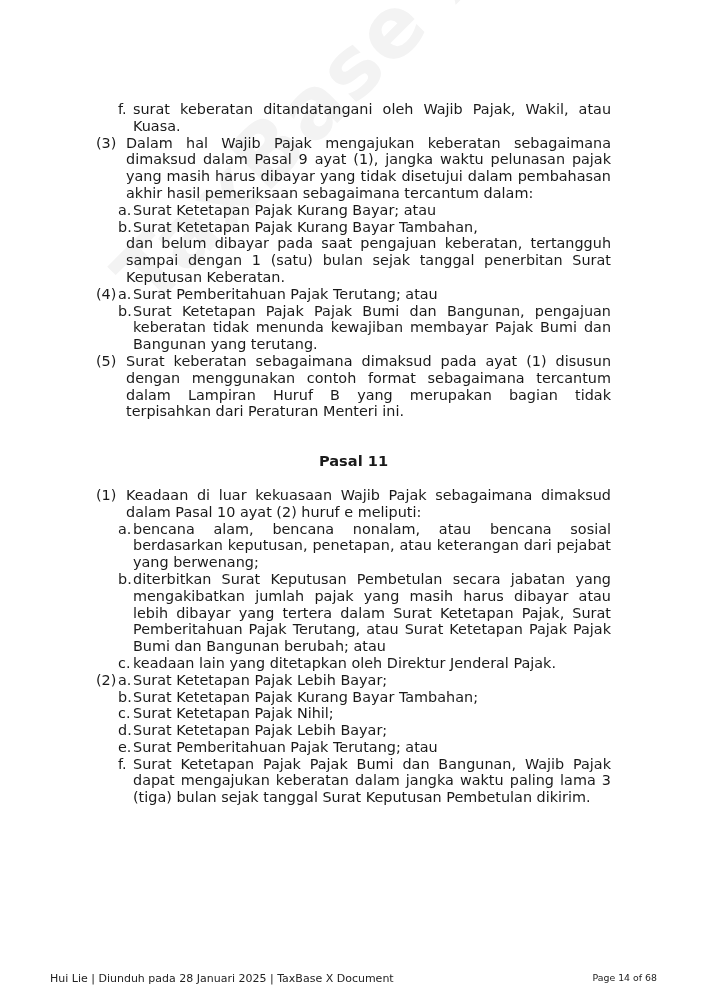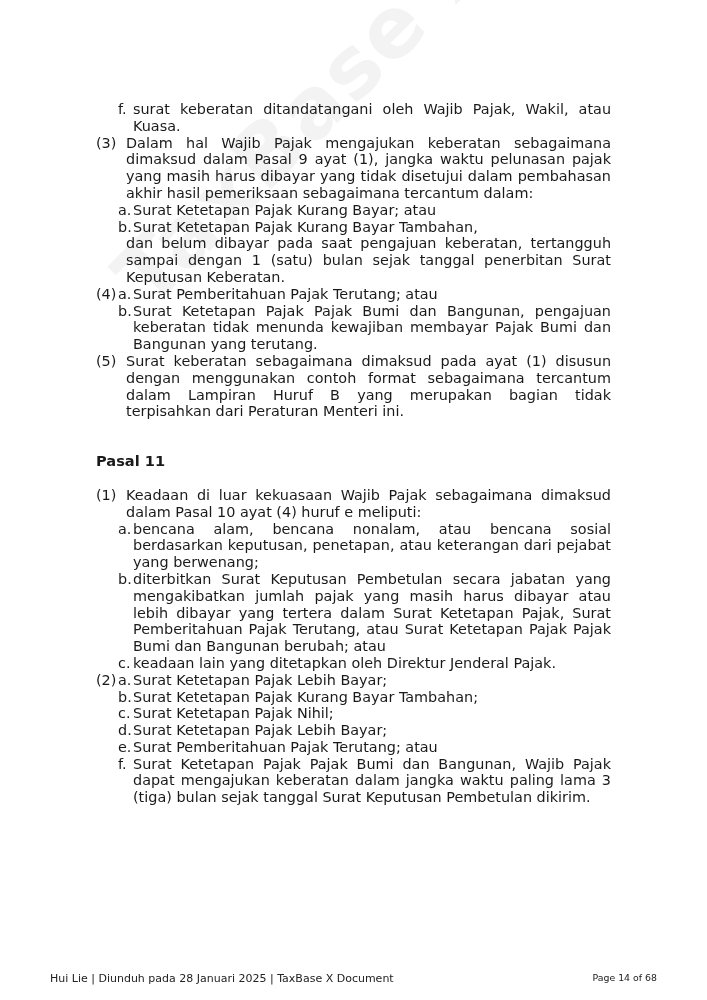--- a/index.html
+++ b/index.html
@@ -11,21 +11,21 @@
   .content { position:absolute; left:96px; top:101px; width:515px; z-index:1;
              font-size:14.4px; line-height:16.8px; }
   .ayat { display:flex; }
   .ayat .num { width:22px; flex:0 0 22px; }
   .ayat .body { flex:1; }
   .p { text-align:justify;margin-left:8px; }
   .sub { display:flex; }
   .sub .lt { width:15px; flex:0 0 15px; }
   .sub .tx { flex:1; text-align:justify; }
   .indent { padding-left:22px; }
-  .title { text-align:left; font-weight:bold; font-size:14.6px; margin:33px 0 17px 0; padding-left:0; }
+  .title { text-align:center; font-weight:bold; font-size:14.6px; margin:33px 0 17px 0; padding-left:0; }
   .lastline-left { text-align-last:left; }
   .footer-left { position:absolute; left:50px; top:972px; font-size:11px; color:#222; }
   .footer-right { position:absolute; right:50px; top:972px; font-size:9.4px; color:#222;text-align:right; }
 </style>
 </head>
 <body>
 
 <div class="watermark">TaxBase X</div>
 
 <div class="content">
@@ -72,21 +72,21 @@
     <div class="body">
       <div class="p lastline-left">Surat keberatan sebagaimana dimaksud pada ayat (1) disusun dengan menggunakan contoh format sebagaimana tercantum dalam Lampiran Huruf B yang merupakan bagian tidak terpisahkan dari Peraturan Menteri ini.</div>
     </div>
   </div>
 
   <div class="title">Pasal 11</div>
 
   <div class="ayat">
     <span class="num">(1)</span>
     <div class="body">
-      <div class="p lastline-left">Keadaan di luar kekuasaan Wajib Pajak sebagaimana dimaksud dalam Pasal 10 ayat (4) huruf e meliputi:</div>
+      <div class="p lastline-left">Keadaan di luar kekuasaan Wajib Pajak sebagaimana dimaksud dalam Pasal 10 ayat (2) huruf e meliputi:</div>
       <div class="sub">
         <span class="lt">a.</span>
         <span class="tx lastline-left">bencana alam, bencana nonalam, atau bencana sosial berdasarkan keputusan, penetapan, atau keterangan dari pejabat yang berwenang;</span>
       </div>
       <div class="sub">
         <span class="lt">b.</span>
         <span class="tx lastline-left">diterbitkan Surat Keputusan Pembetulan secara jabatan yang mengakibatkan jumlah pajak yang masih harus dibayar atau lebih dibayar yang tertera dalam Surat Ketetapan Pajak, Surat Pemberitahuan Pajak Terutang, atau Surat Ketetapan Pajak Pajak Bumi dan Bangunan berubah; atau</span>
       </div>
       <div class="sub">
         <span class="lt">c.</span>

